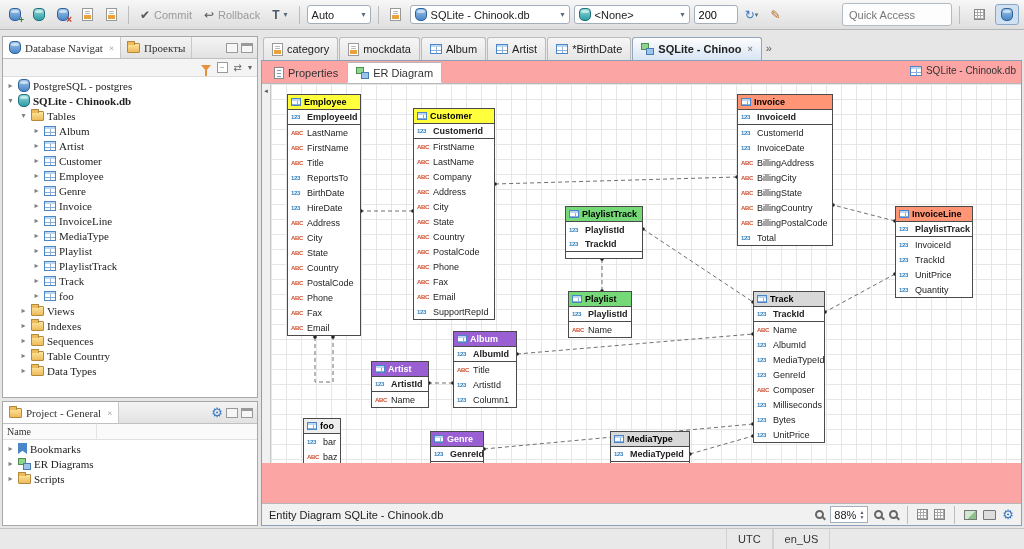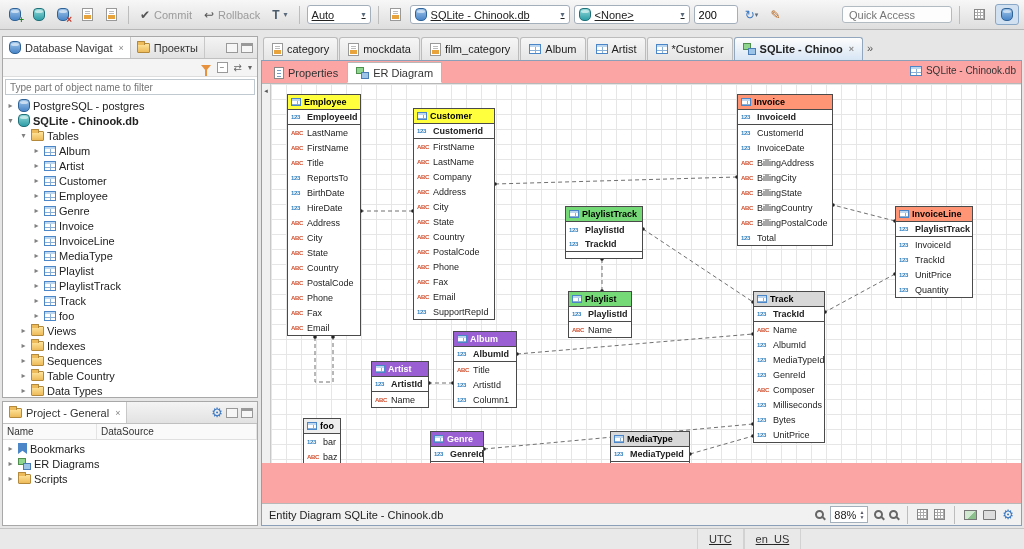--- a/index.html
+++ b/index.html
@@ -14,27 +14,27 @@
   .toolbar {
     height:30px; display:flex; align-items:center; gap:4px; padding:0 5px;
     background:linear-gradient(#f7f7f7,#dedede); border-bottom:1px solid #b6b6b6;
   }
   .tico { display:flex; align-items:center; justify-content:center; width:20px; height:20px; border-radius:3px; }
   .tbtn { display:flex; align-items:center; gap:4px; padding:2px 4px; border-radius:3px; }
   .tbtn.disabled { color:#9b9b9b; }
   .sep { width:1px; height:18px; background:#bdbdbd; margin:0 3px; }
   .combo {
     display:flex; align-items:center; gap:4px; background:#fff;
-    border:1px solid #a4afbc; border-radius:3px; height:19px; padding:0 4px; overflow:hidden;text-decoration:underline;
+    border:1px solid #a4afbc; border-radius:3px; height:19px; padding:0 4px; overflow:hidden;
   }
   .combo .carrow { color:#5a6b7d; font-size:8px; margin-left:auto; }
   .w-auto { width:64px; } .w-conn { width:160px; } .w-schema { width:116px; }
   .fetch-input { width:44px; height:19px; border:1px solid #a4afbc; border-radius:3px; padding:0 4px; font-size:11px; font-family:inherit; }
   .qa-input {
-    margin-left:auto; width:110px; height:17px; border:1px solid #b2bac2; border-radius:3px;
+    margin-left:auto; width:110px; height:23px; border:1px solid #b2bac2; border-radius:3px;
     background:#fdfdfd; padding:0 6px; font-size:11px; color:#555; font-family:inherit;
   }
   .persp { width:24px; height:21px; display:flex; align-items:center; justify-content:center; border:1px solid transparent; border-radius:3px; }
   .persp.pressed { background:#d2e1f2; border-color:#89a7c6; }
   .glyph { font-size:12px; color:#555; }
   .txn-t { font-weight:bold; color:#4a5a6a; font-size:12px; }
 
   
   .ico { flex:none; display:inline-block; }
   .dbico { width:12px; height:13px; border-radius:4px 4px 5px 5px;
@@ -70,21 +70,21 @@
   .printico { width:13px; height:10px; border:1px solid #777; background:#ddd; border-radius:1px 1px 0 0; }
   .funnel { width:0; height:0; border-left:5px solid transparent; border-right:5px solid transparent; border-top:6px solid #e8913d; position:relative; }
   .funnel::after { content:''; position:absolute; top:-1px; left:-1px; width:2px; height:6px; background:#e8913d; }
   .sq-ico { width:11px; height:11px; border:1px solid #999; background:#fff; display:flex; align-items:center; justify-content:center; font-size:8px; color:#555; }
   .winbtn { width:12px; height:10px; border:1px solid #999; background:#f6f6f6; display:inline-block; }
   .winbtn.max { border-top-width:3px; }
   .gear { color:#3b78c2; font-size:13px; line-height:1; }
 
   
   .workspace { position:absolute; top:30px; left:0; right:0; bottom:21px; padding:6px 2px 2px; display:flex; gap:3px; background:#e6e6e6; }
-  .left-col { width:256px; flex:none; display:flex; flex-direction:column; gap:3px; }
+  .left-col { width:256px; flex:none; display:flex; flex-direction:column; gap:3px;font-family:Liberation Serif, serif; }
   .panel { background:#fff; border:1px solid #a8a8a8; display:flex; flex-direction:column; min-height:0; }
   .nav-panel { flex:0 0 362px; }
   .proj-panel { flex:1; }
   .panel-tabs { height:22px; flex:none; display:flex; align-items:stretch;
     background:linear-gradient(#f4f4f4,#e2e2e2); border-bottom:1px solid #c0c0c0; }
   .ptab { display:flex; align-items:center; gap:4px; padding:0 6px; border-right:1px solid #c8c8c8; color:#333; }
   .ptab.active { background:#fff; }
   .tab-close { font-size:9px; color:#888; margin-left:2px; }
   .tabbar-right { margin-left:auto; display:flex; align-items:center; gap:3px; padding-right:4px; }
   .panel-toolbar { height:18px; flex:none; display:flex; align-items:center; justify-content:flex-end; gap:6px; padding:0 5px;
@@ -133,21 +133,21 @@
 
   .diagram-status { height:22px; flex:none; border-top:1px solid #b8b8b8; background:#f1f1f1;
     display:flex; align-items:center; gap:6px; padding:0 7px;margin-top:40px; }
   .ds-right { margin-left:auto; display:flex; align-items:center; gap:6px; }
   .zoom-combo { display:flex; align-items:center; gap:3px; background:#fff; border:1px solid #a4afbc; height:17px; padding:0 3px; }
   .spin { display:flex; flex-direction:column; font-size:5px; color:#556; line-height:1; }
 
   
   .statusbar { position:absolute; left:0; right:0; bottom:0; height:21px;
     background:#e9e9e9; border-top:1px solid #c4c4c4; }
-  .sb-group { position:absolute; left:697px; top:0; bottom:0; display:flex;text-decoration:underline; }
+  .sb-group { position:absolute; left:726px; top:0; bottom:0; display:flex; }
   .sb-seg { padding:0 11px; display:flex; align-items:center; color:#333;
     border-left:1px solid #d2d2d2; border-right:1px solid #d2d2d2; }
 </style>
 </head>
 <body>
 
 <div class="toolbar">
   <span class="tico">
       <span class="ico dbico plus"></span>
     </span>
@@ -232,23 +232,20 @@
           <span class="winbtn min"></span>
           <span class="winbtn max"></span>
         </div>
       </div>
       <div class="panel-toolbar">
         <span class="ico funnel"></span>
         <span class="sq-ico">−</span>
         <span style="color:#666;font-size:10px;">⇄</span>
         <span style="color:#666;font-size:8px;">▾</span>
       </div>
-      <div class="filter-wrap">
-        <input class="filter-input" placeholder="Type part of object name to filter" style="">
-      </div>
       <div class="tree">
           <div class="tree-row" style="padding-left: 3px;">
             <span class="arrow">▸</span>
             <span class="ico dbico"></span>
             <span class="tree-label">PostgreSQL - postgres</span>
           </div>
           <div class="tree-row" style="padding-left: 3px;">
             <span class="arrow">▾</span>
             <span class="ico dbico teal"></span>
             <span class="tree-label bold">SQLite - Chinook.db</span>
@@ -354,21 +351,20 @@
           <span class="tab-close">×</span>
         </div>
         <div class="tabbar-right">
           <span class="gear">⚙</span>
           <span class="winbtn min"></span>
           <span class="winbtn max"></span>
         </div>
       </div>
       <div class="proj-header">
         <span class="proj-col c1">Name</span>
-        <span class="proj-col c2">DataSource</span>
       </div>
       <div class="tree">
           <div class="tree-row" style="padding-left: 3px;">
             <span class="arrow">▸</span>
             <span class="ico bmico"></span>
             <span class="tree-label">Bookmarks</span>
           </div>
           <div class="tree-row" style="padding-left: 3px;">
             <span class="arrow">▸</span>
             <span class="ico erdico"></span>
@@ -388,34 +384,30 @@
     <div class="editor-tabs">
       <div class="etab">
           <span class="ico sqlico"></span>
           <span class="etab-label">category</span>
         </div>
         <div class="etab">
           <span class="ico sqlico"></span>
           <span class="etab-label">mockdata</span>
         </div>
         <div class="etab">
-          <span class="ico sqlico"></span>
-          <span class="etab-label">film_category</span>
-        </div>
-        <div class="etab">
           <span class="ico tblico"></span>
           <span class="etab-label">Album</span>
         </div>
         <div class="etab">
           <span class="ico tblico"></span>
           <span class="etab-label">Artist</span>
         </div>
         <div class="etab">
           <span class="ico tblico"></span>
-          <span class="etab-label">*Customer</span>
+          <span class="etab-label">*BirthDate</span>
         </div>
         <div class="etab active">
           <span class="ico erdico"></span>
           <span class="etab-label">SQLite - Chinoo</span>
           <span class="tab-close">×</span>
         </div>
         <span class="overflow-btn">»</span>
     </div>
     <div class="editor-body">
       <div class="inner-tabs">

